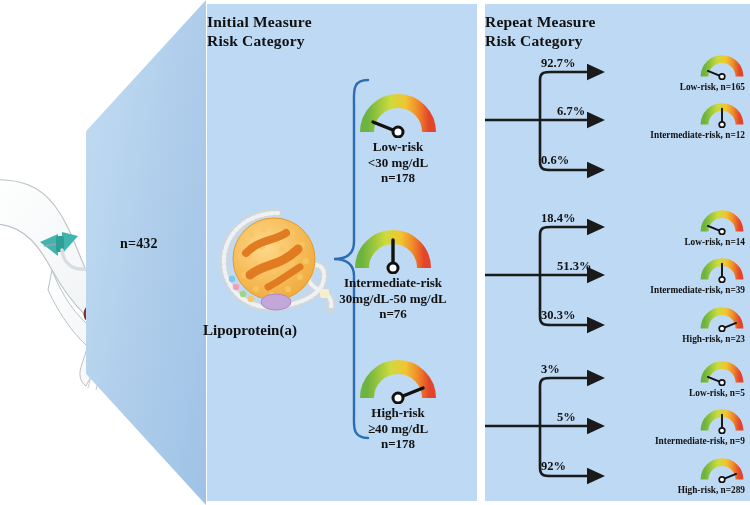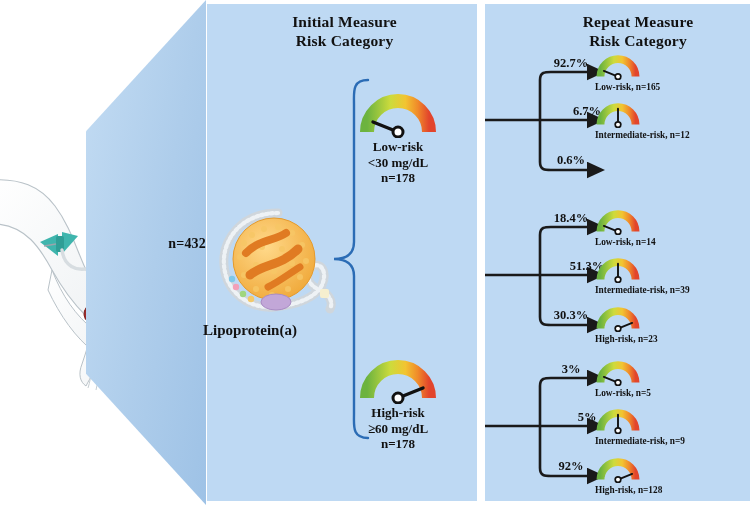--- a/index.html
+++ b/index.html
@@ -5,32 +5,32 @@
   html,body{margin:0;padding:0;background:#ffffff;}
   body{width:750px;height:505px;position:relative;overflow:hidden;
        font-family:"Liberation Serif",serif;color:#111111;}
 
   .stage{position:absolute;inset:0;background:#ffffff;}
 
   
   .wedge{position:absolute;left:86px;top:0;width:120px;height:505px;
          background:linear-gradient(100deg,#c3dcf3 0%,#aecdeb 55%,#9ec2e6 100%);
          clip-path:polygon(100% 0%, 100% 100%, 0% 74%, 0% 26%);}
-  .wedge-n{position:absolute;left:120px;top:236px;width:86px;text-align:right;
+  .wedge-n{position:absolute;left:120px;top:236px;width:86px;text-align:left;
            font-weight:bold;font-size:14px;letter-spacing:.2px;}
 
   
   .arm{position:absolute;left:0;top:120px;width:200px;height:290px;}
 
   
   .panel{position:absolute;top:4px;height:497px;background:#bed9f3;}
   .panel.mid{left:207px;width:270px;}
   .panel.right{left:485px;width:301px;}
-  .panel-title{position:absolute;left:0;right:8px;top:8px;text-align:center;
-               font-weight:bold;font-size:15.5px;line-height:19px;letter-spacing:.2px;padding-left:13px;}
+  .panel-title{position:absolute;left:0;right:8px;top:8px;
+               font-weight:bold;font-size:15.5px;line-height:19px;letter-spacing:.2px;}
 
   
   .lipo{position:absolute;left:216px;top:205px;width:125px;height:115px;}
   .lipo-label{position:absolute;left:203px;top:322px;width:145px;text-align:left;
               font-weight:bold;font-size:15px;}
 
   
   .brace{position:absolute;left:330px;top:78px;width:42px;height:362px;}
 
   
@@ -40,25 +40,25 @@
   .cat.c1{left:318px;top:92px;}
   .cat.c2{left:313px;top:228px;}
   .cat.c3{left:318px;top:358px;}
 
   
   .grp{position:absolute;left:0;width:265px;height:140px;}
   .grp.g1{top:46px;}
   .grp.g2{top:201px;}
   .grp.g3{top:352px;}
   .branch{position:absolute;left:0;top:0;width:265px;height:140px;}
-  .pct{position:absolute;font-weight:bold;font-size:12.5px;text-align:center;width:60px;}
+  .pct{position:absolute;font-weight:bold;font-size:12.5px;text-align:left;width:60px;}
   .pct.p1{left:56px;top:6px;}
   .pct.p2{left:56px;top:54px;margin-left:16px;}
   .pct.p3{left:56px;top:103px;}
-  .out{position:absolute;width:150px;text-align:left;}
+  .out{position:absolute;width:150px;text-align:right;}
   .out.o1{left:110px;top:4px;}
   .out.o2{left:110px;top:52px;}
   .out.o3{left:110px;top:101px;}
   .out .lbl{font-weight:bold;font-size:9.3px;white-space:nowrap;margin-top:-2px;}
 </style>
 </head>
 <body>
 
 <div class="stage">
 
@@ -194,30 +194,42 @@
       <path d="M39 40 L 14 30" stroke="#111" stroke-width="3.4" stroke-linecap="round"></path>
       <circle cx="39" cy="40" r="5" fill="#ffffff" stroke="#111" stroke-width="3"></circle>
     </svg>
     <div class="txt">
       <span>Low-risk</span><br>
       <span>&lt;30 mg/dL</span><br>
       <span>n=178</span>
     </div>
   </div>
 
+  <div class="cat c2">
+    <svg class="g" width="78" height="46" viewBox="0 0 78 46">
+      <path d="M8 40 A 31 31 0 0 1 70 40" fill="none" stroke="url(#gg1)" stroke-width="14"></path>
+      <path d="M39 40 L 39 12" stroke="#111" stroke-width="3.4" stroke-linecap="round"></path>
+      <circle cx="39" cy="40" r="5" fill="#ffffff" stroke="#111" stroke-width="3"></circle>
+    </svg>
+    <div class="txt">
+      <span>Intermediate-risk</span><br>
+      <span>30mg/dL-50 mg/dL</span><br>
+      <span>n=76</span>
+    </div>
+  </div>
 
   <div class="cat c3">
     <svg class="g" width="78" height="46" viewBox="0 0 78 46">
       <path d="M8 40 A 31 31 0 0 1 70 40" fill="none" stroke="url(#gg1)" stroke-width="14"></path>
       <path d="M39 40 L 64 30" stroke="#111" stroke-width="3.4" stroke-linecap="round"></path>
       <circle cx="39" cy="40" r="5" fill="#ffffff" stroke="#111" stroke-width="3"></circle>
     </svg>
     <div class="txt">
       <span>High-risk</span><br>
-      <span>≥60 mg/dL</span><br>
+      <span>≥40 mg/dL</span><br>
       <span>n=178</span>
     </div>
   </div>
 
   <div class="panel right">
     <div class="panel-title">
       <span>Repeat Measure</span><br>
       <span>Risk Category</span>
     </div>
 
@@ -315,18 +327,18 @@
           <circle cx="39" cy="40" r="5" fill="#fff" stroke="#111" stroke-width="3"></circle>
           </svg>
         <div class="lbl">Intermediate-risk, n=9</div>
       </div>
       <div class="out o3">
         <svg width="46" height="26" viewBox="0 0 78 46">
           <path d="M8 40 A 31 31 0 0 1 70 40" fill="none" stroke="url(#gg1)" stroke-width="14"></path>
           <path d="M39 40 L 64 30" stroke="#111" stroke-width="3.4" stroke-linecap="round"></path>
           <circle cx="39" cy="40" r="5" fill="#fff" stroke="#111" stroke-width="3"></circle>
           </svg>
-        <div class="lbl">High-risk, n=128</div>
+        <div class="lbl">High-risk, n=289</div>
       </div>
     </div>
   </div>
 
 </div>
 
 </body></html>

